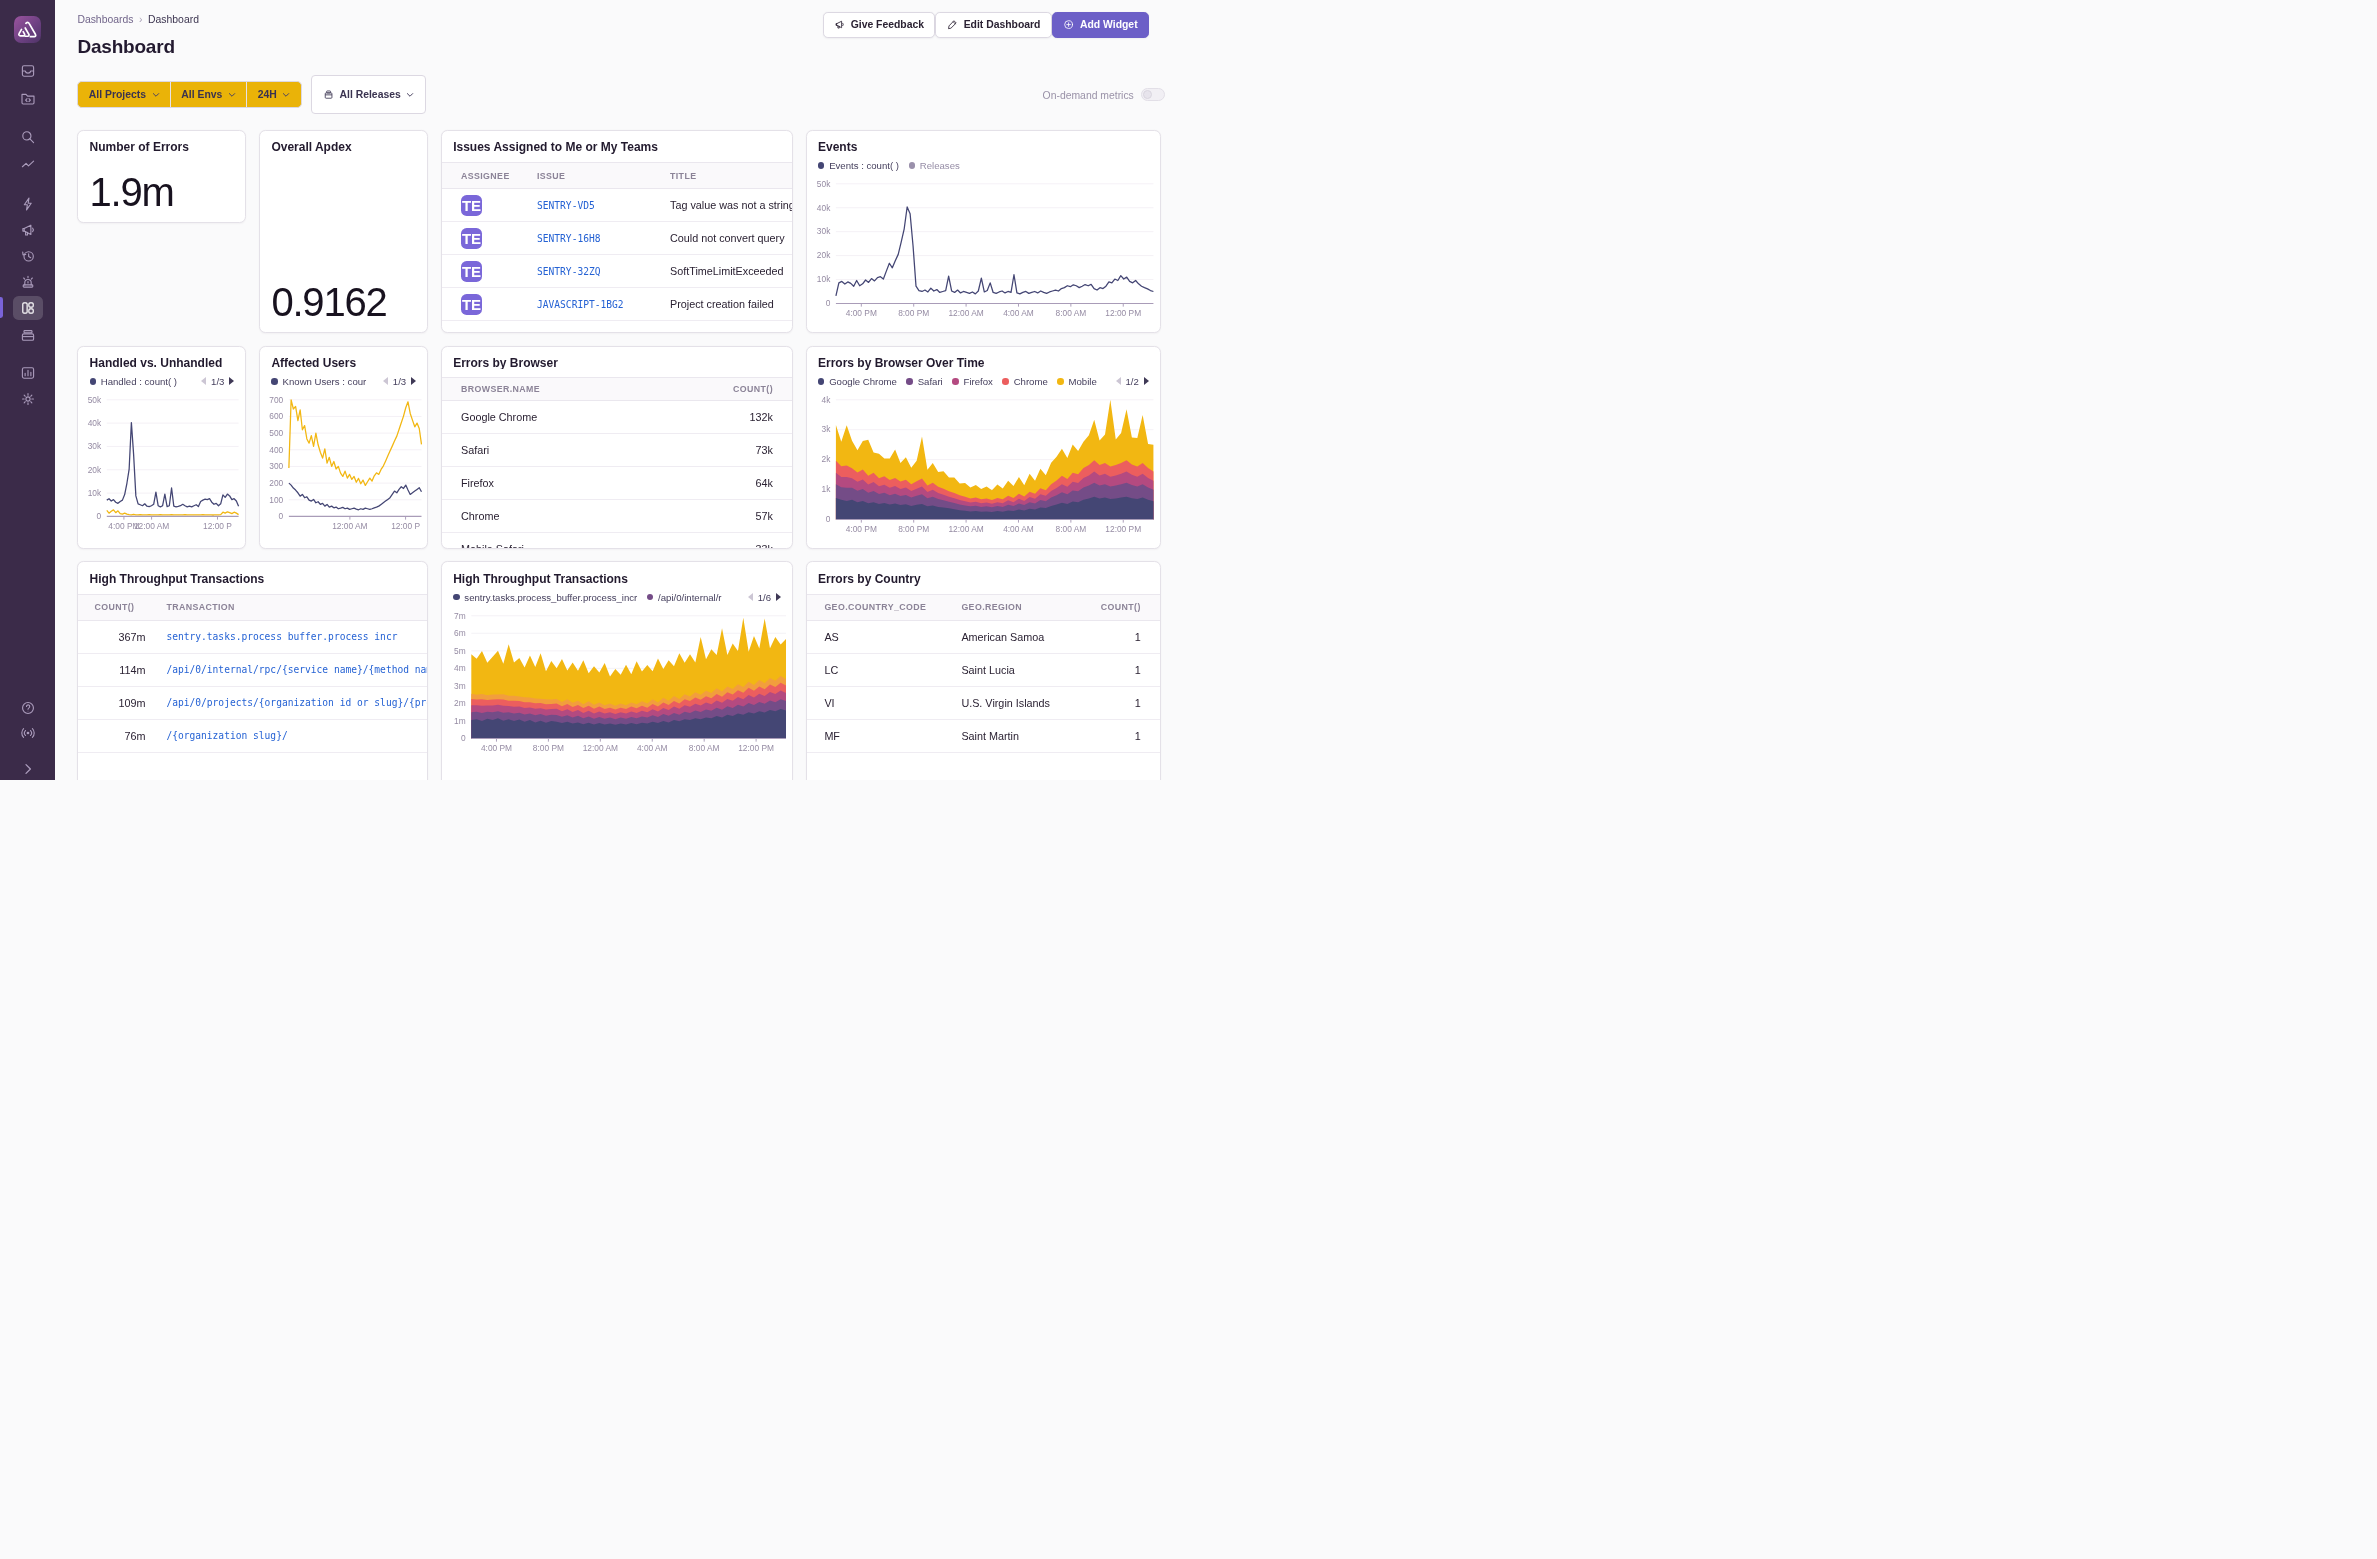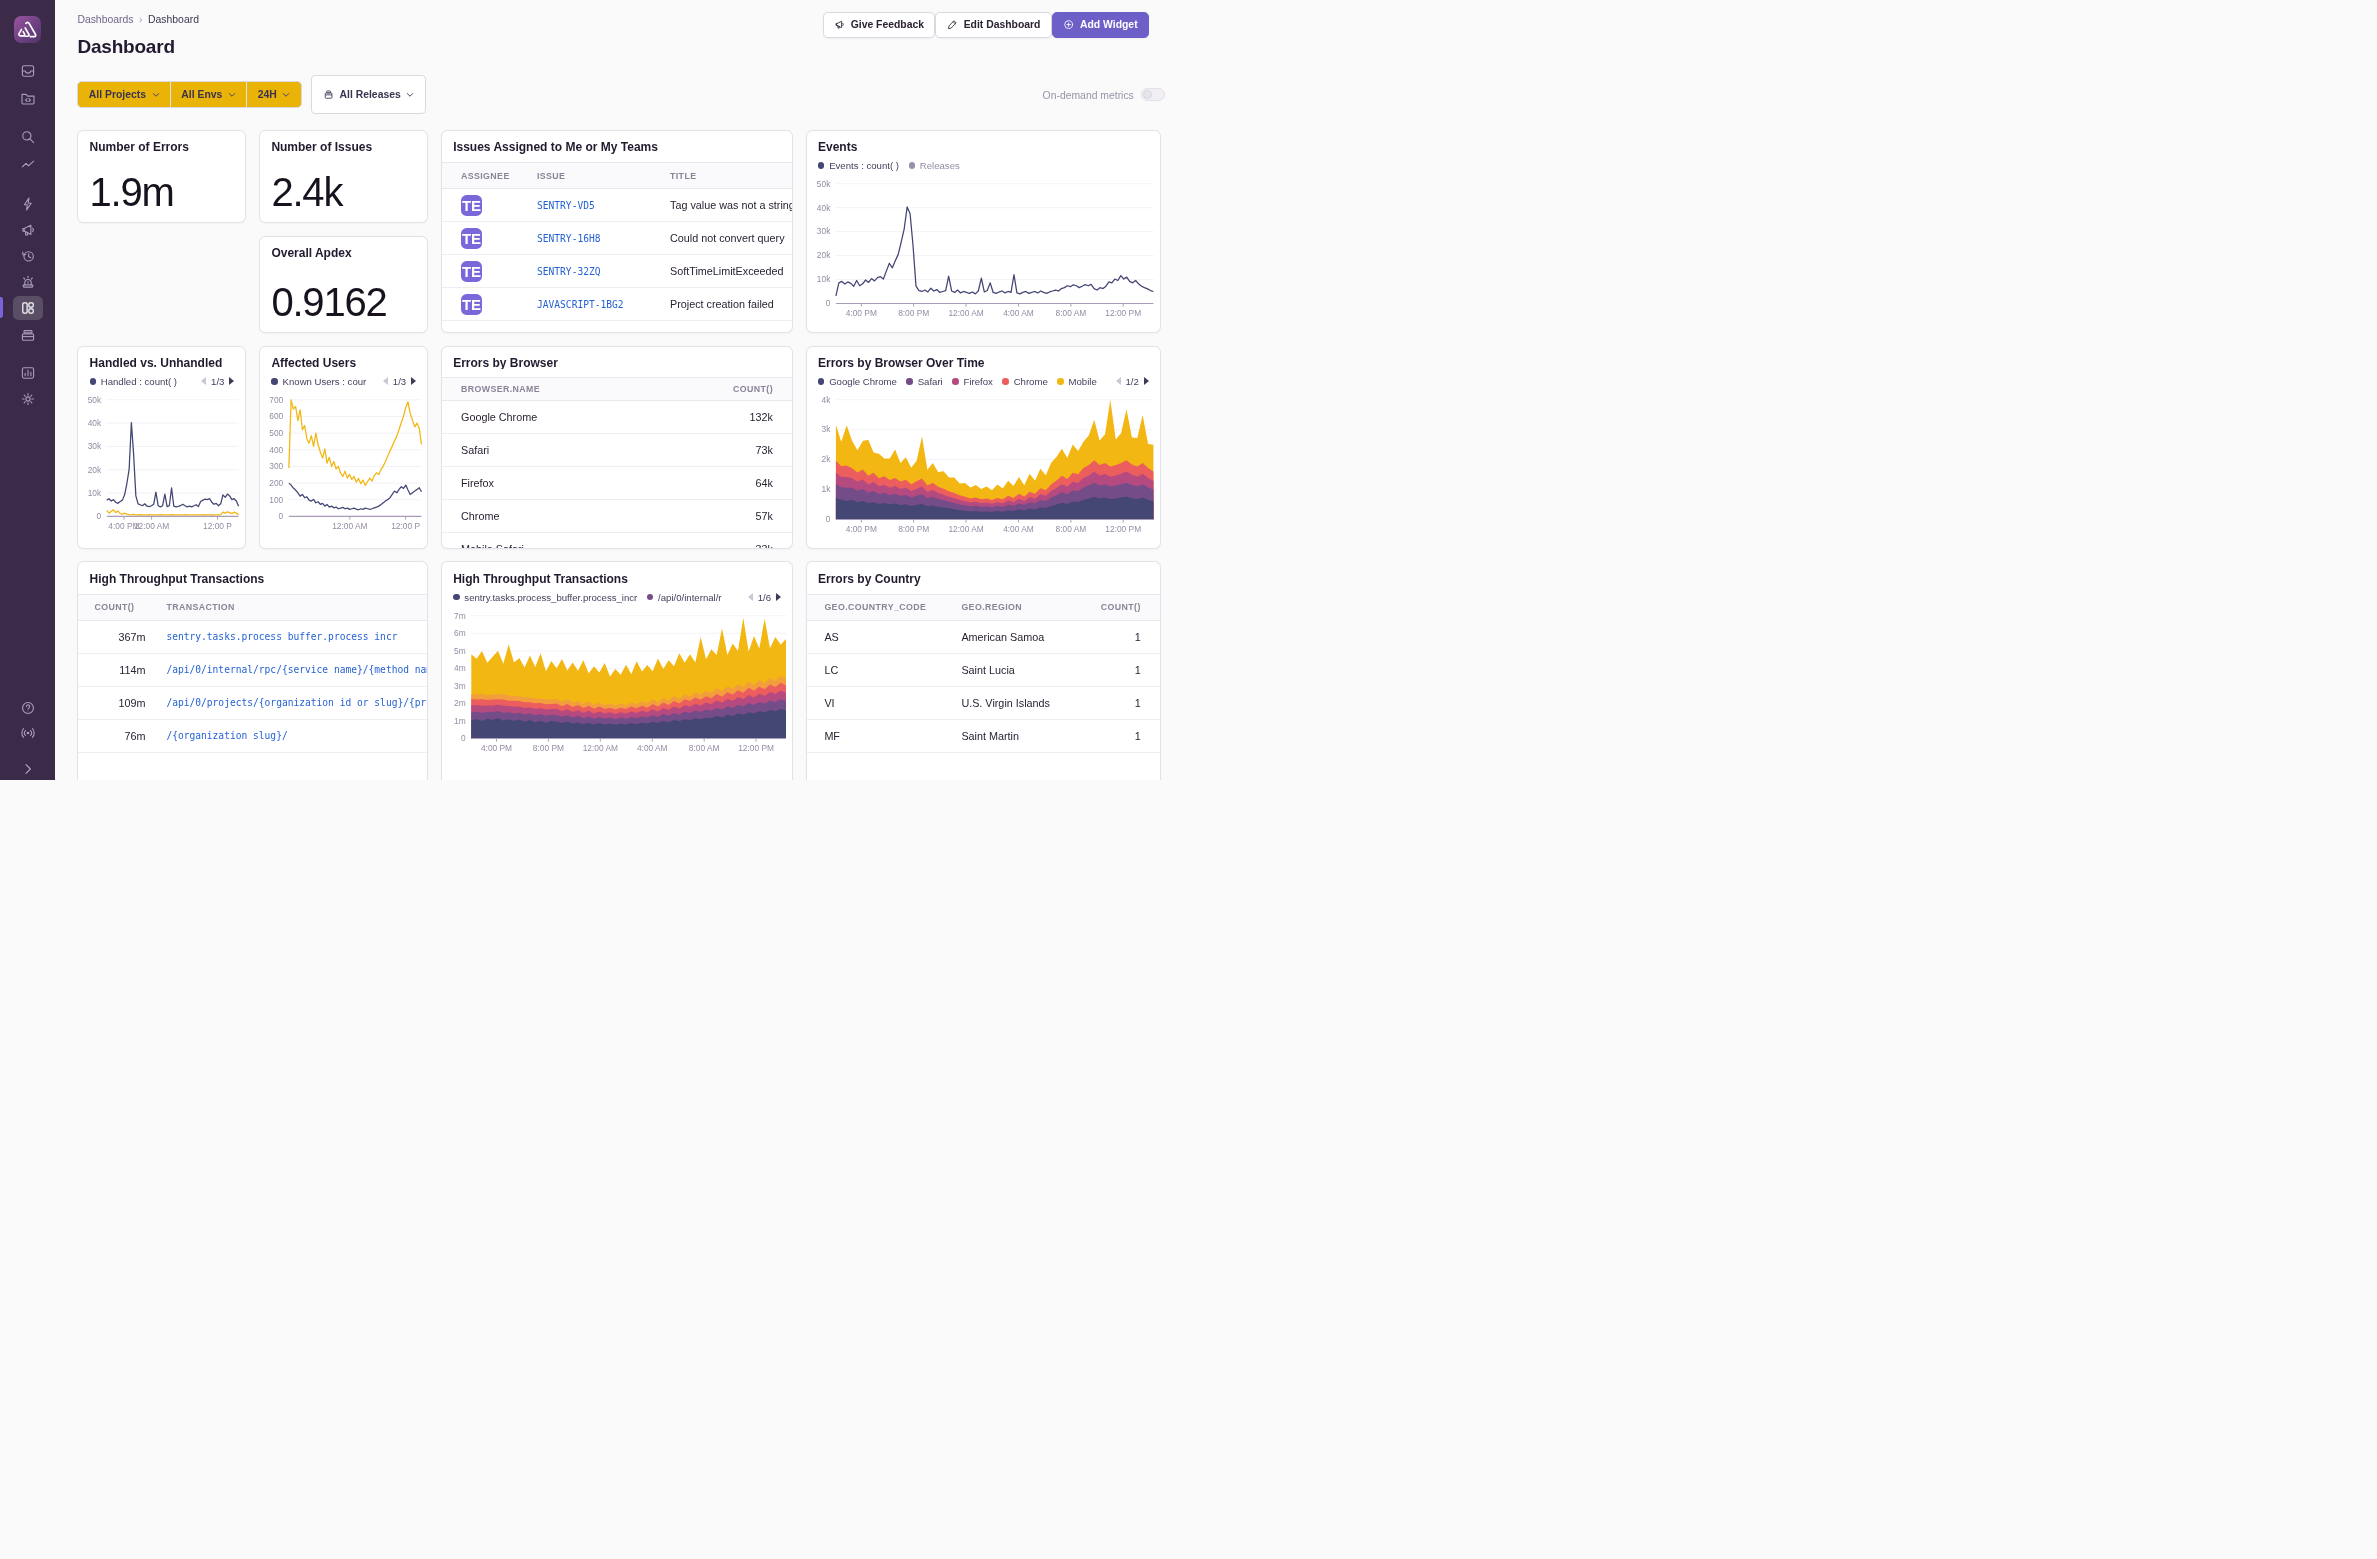--- a/index.html
+++ b/index.html
@@ -282,24 +282,20 @@
     <div class="widgets">
 
       <div class="stack">
         <div class="card card-a bignum-card">
           <div class="card-title">Number of Errors</div>
           <div class="num">1.9m</div>
         </div>
       </div>
 
       <div class="stack">
-        <div class="card card-a bignum-card">
-          <div class="card-title">Number of Issues</div>
-          <div class="num">2.4k</div>
-        </div>
         <div class="card card-b bignum-card">
           <div class="card-title">Overall Apdex</div>
           <div class="num">0.9162</div>
         </div>
       </div>
 
       <div class="card">
         <div class="card-title">Issues Assigned to Me or My Teams</div>
         <div class="thead cols-issues">
           <span>ASSIGNEE</span>

